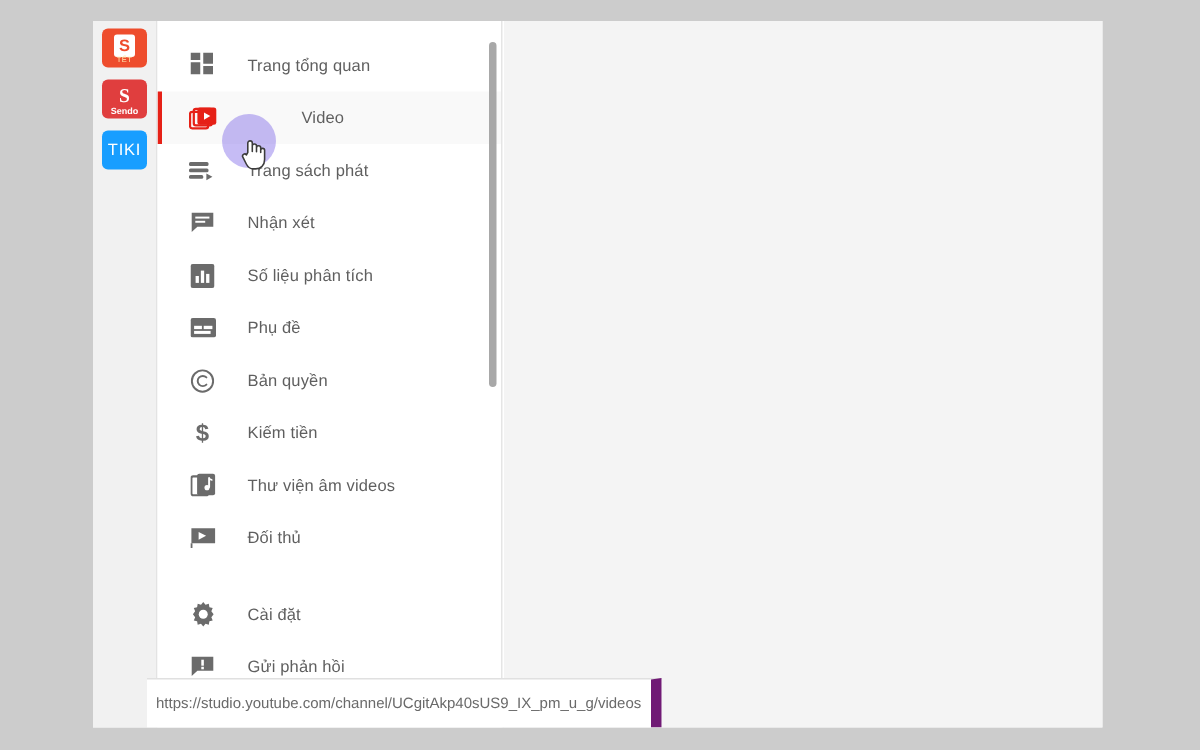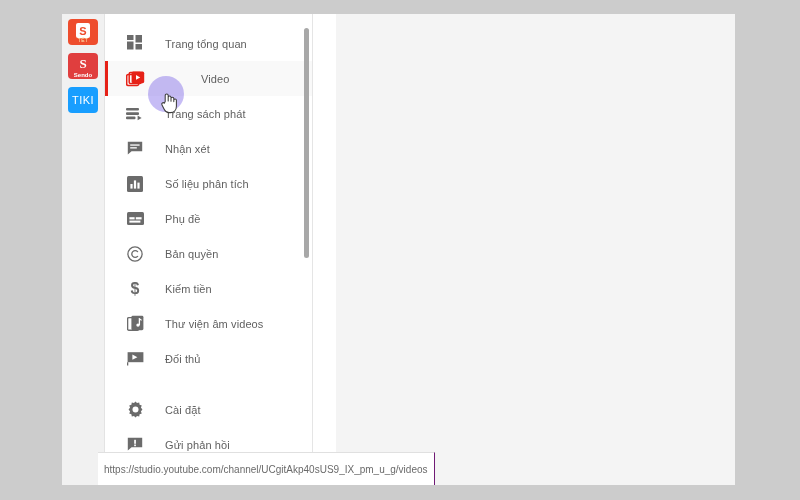--- a/index.html
+++ b/index.html
@@ -105,21 +105,21 @@
     color: #ffffff;
     font-weight: 400;
     letter-spacing: .5px;
   }
 
   
   #studio-drawer {
     position: absolute;
     left: 43px;
     top: 0;
-    width: 208px;
+    width: 230px;
     height: 471px;
     background: #ffffff;
     border-right: 1px solid #e5e5e5;
     box-sizing: border-box;
     overflow: hidden;
   }
 
   #drawer-scroll {
     position: absolute;
     left: 0;
@@ -230,21 +230,21 @@
 
   
   #status-bar {
     position: absolute;
     left: 36px;
     bottom: 0;
     height: 15px;
     max-width: 520px;
     background: #ffffff;
     border-top: 1px solid #e0e0e0;
-    border-right: 1px solid #701a75;
+    border-right: 7px solid #701a75;
     padding: 16px 6px;
     display: flex;
     align-items: center;
     overflow: hidden;
     box-sizing: border-box;
   }
   #status-bar-text {
     font-size: 10px;
     color: #6a6a6a;
     white-space: nowrap;

